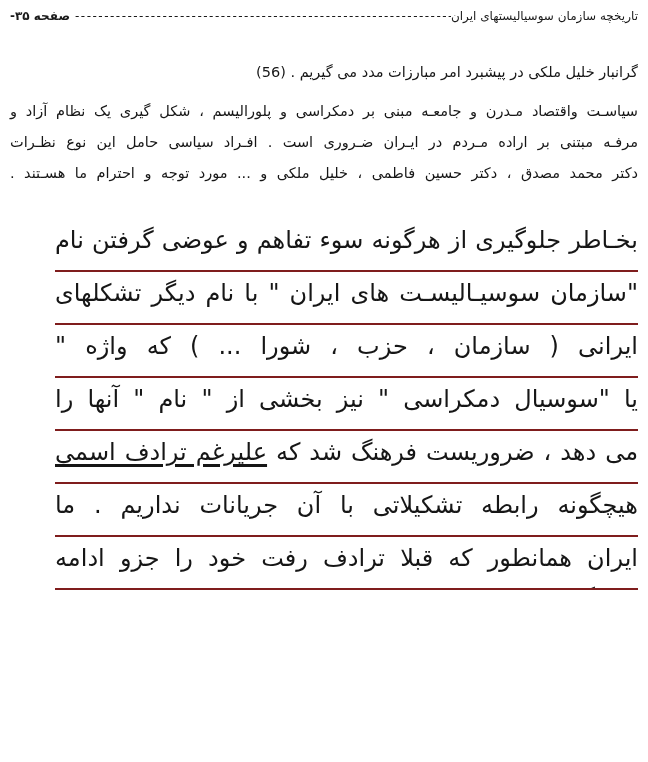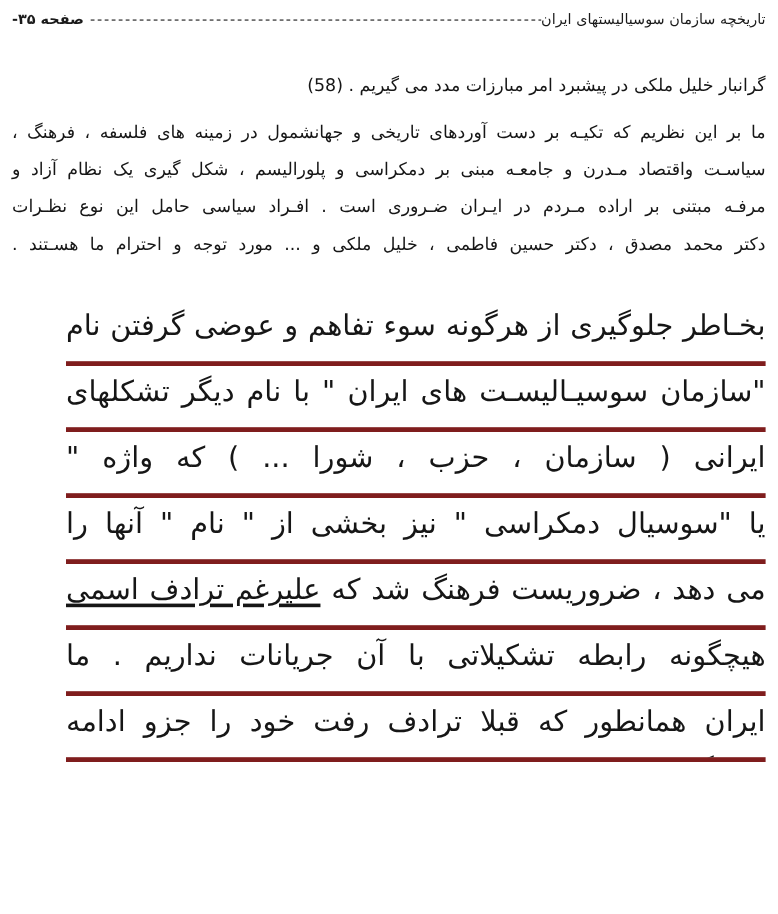--- a/index.html
+++ b/index.html
@@ -63,21 +63,21 @@
   }
   
   .big {
     margin-top: 30px;
     font-size: 24px;
   }
   .big-line {
     line-height: 42px;
     height: 42px;
     padding-bottom: 9px;
-    border-bottom: 4px solid #7f1d1d;
+    border-bottom: 2px solid #7f1d1d;
     text-align: justify;
     text-align-last: justify;
     overflow: hidden;
     margin-left: 45px;
   }
   .bold-seg {
     font-weight: normal;
     text-decoration: underline;
     text-decoration-thickness: 2.5px;
     text-underline-offset: 4px;
@@ -88,26 +88,25 @@
 
 <div class="page">
 
   <div class="header">
     <span class="title">تاریخچه سازمان سوسیالیستهای ایران</span>
     <span class="dashes">--------------------------------------------------------------------------------</span>
     <span class="plabel">صفحه ۳۵-</span>
   </div>
 
   <div class="para p1">
-      <div class="tline">گرانبار خلیل ملکی در پیشبرد  امر مبارزات مدد می گیریم . (58)</div>
+      <div class="tline">گرانبار خلیل ملکی در پیشبرد  امر مبارزات مدد می گیریم . (56)</div>
     </div>
 
 
   <div class="para p3">
-      <div class="tline">ما بر این نظریم که تکیـه بر دست آوردهای تاریخی و جهانشمول در زمینه های فلسفه ، فرهنگ ،</div>
       <div class="tline">سیاسـت واقتصاد مـدرن و جامعـه مبنی بر دمکراسی و پلورالیسم ، شکل گیری یک نظام  آزاد و</div>
       <div class="tline">مرفـه مبتنی بر  اراده مـردم در ایـران  ضـروری است . افـراد سیاسی  حامل این نوع نظـرات</div>
       <div class="tline">دکتر محمد مصدق ، دکتر حسین فاطمی ، خلیل ملکی و ... مورد توجه و احترام ما هسـتند .</div>
     </div>
 
   <div class="big">
       <div class="big-line"><span>بخـاطر جلوگیری از هرگونه سوء تفاهم و عوضی گرفتن  نام</span></div>
       <div class="big-line"><span>"سازمان سوسیـالیسـت های ایران "  با نام دیگر تشکلهای سیاسی</span></div>
       <div class="big-line"><span>ایرانی ( سازمان ، حزب ، شورا ... ) که واژه  " سوسیالیست "  و</span></div>
       <div class="big-line"><span>یا  "سوسیال دمکراسی "  نیز بخشی از " نام " آنها را تشکیل</span></div>

